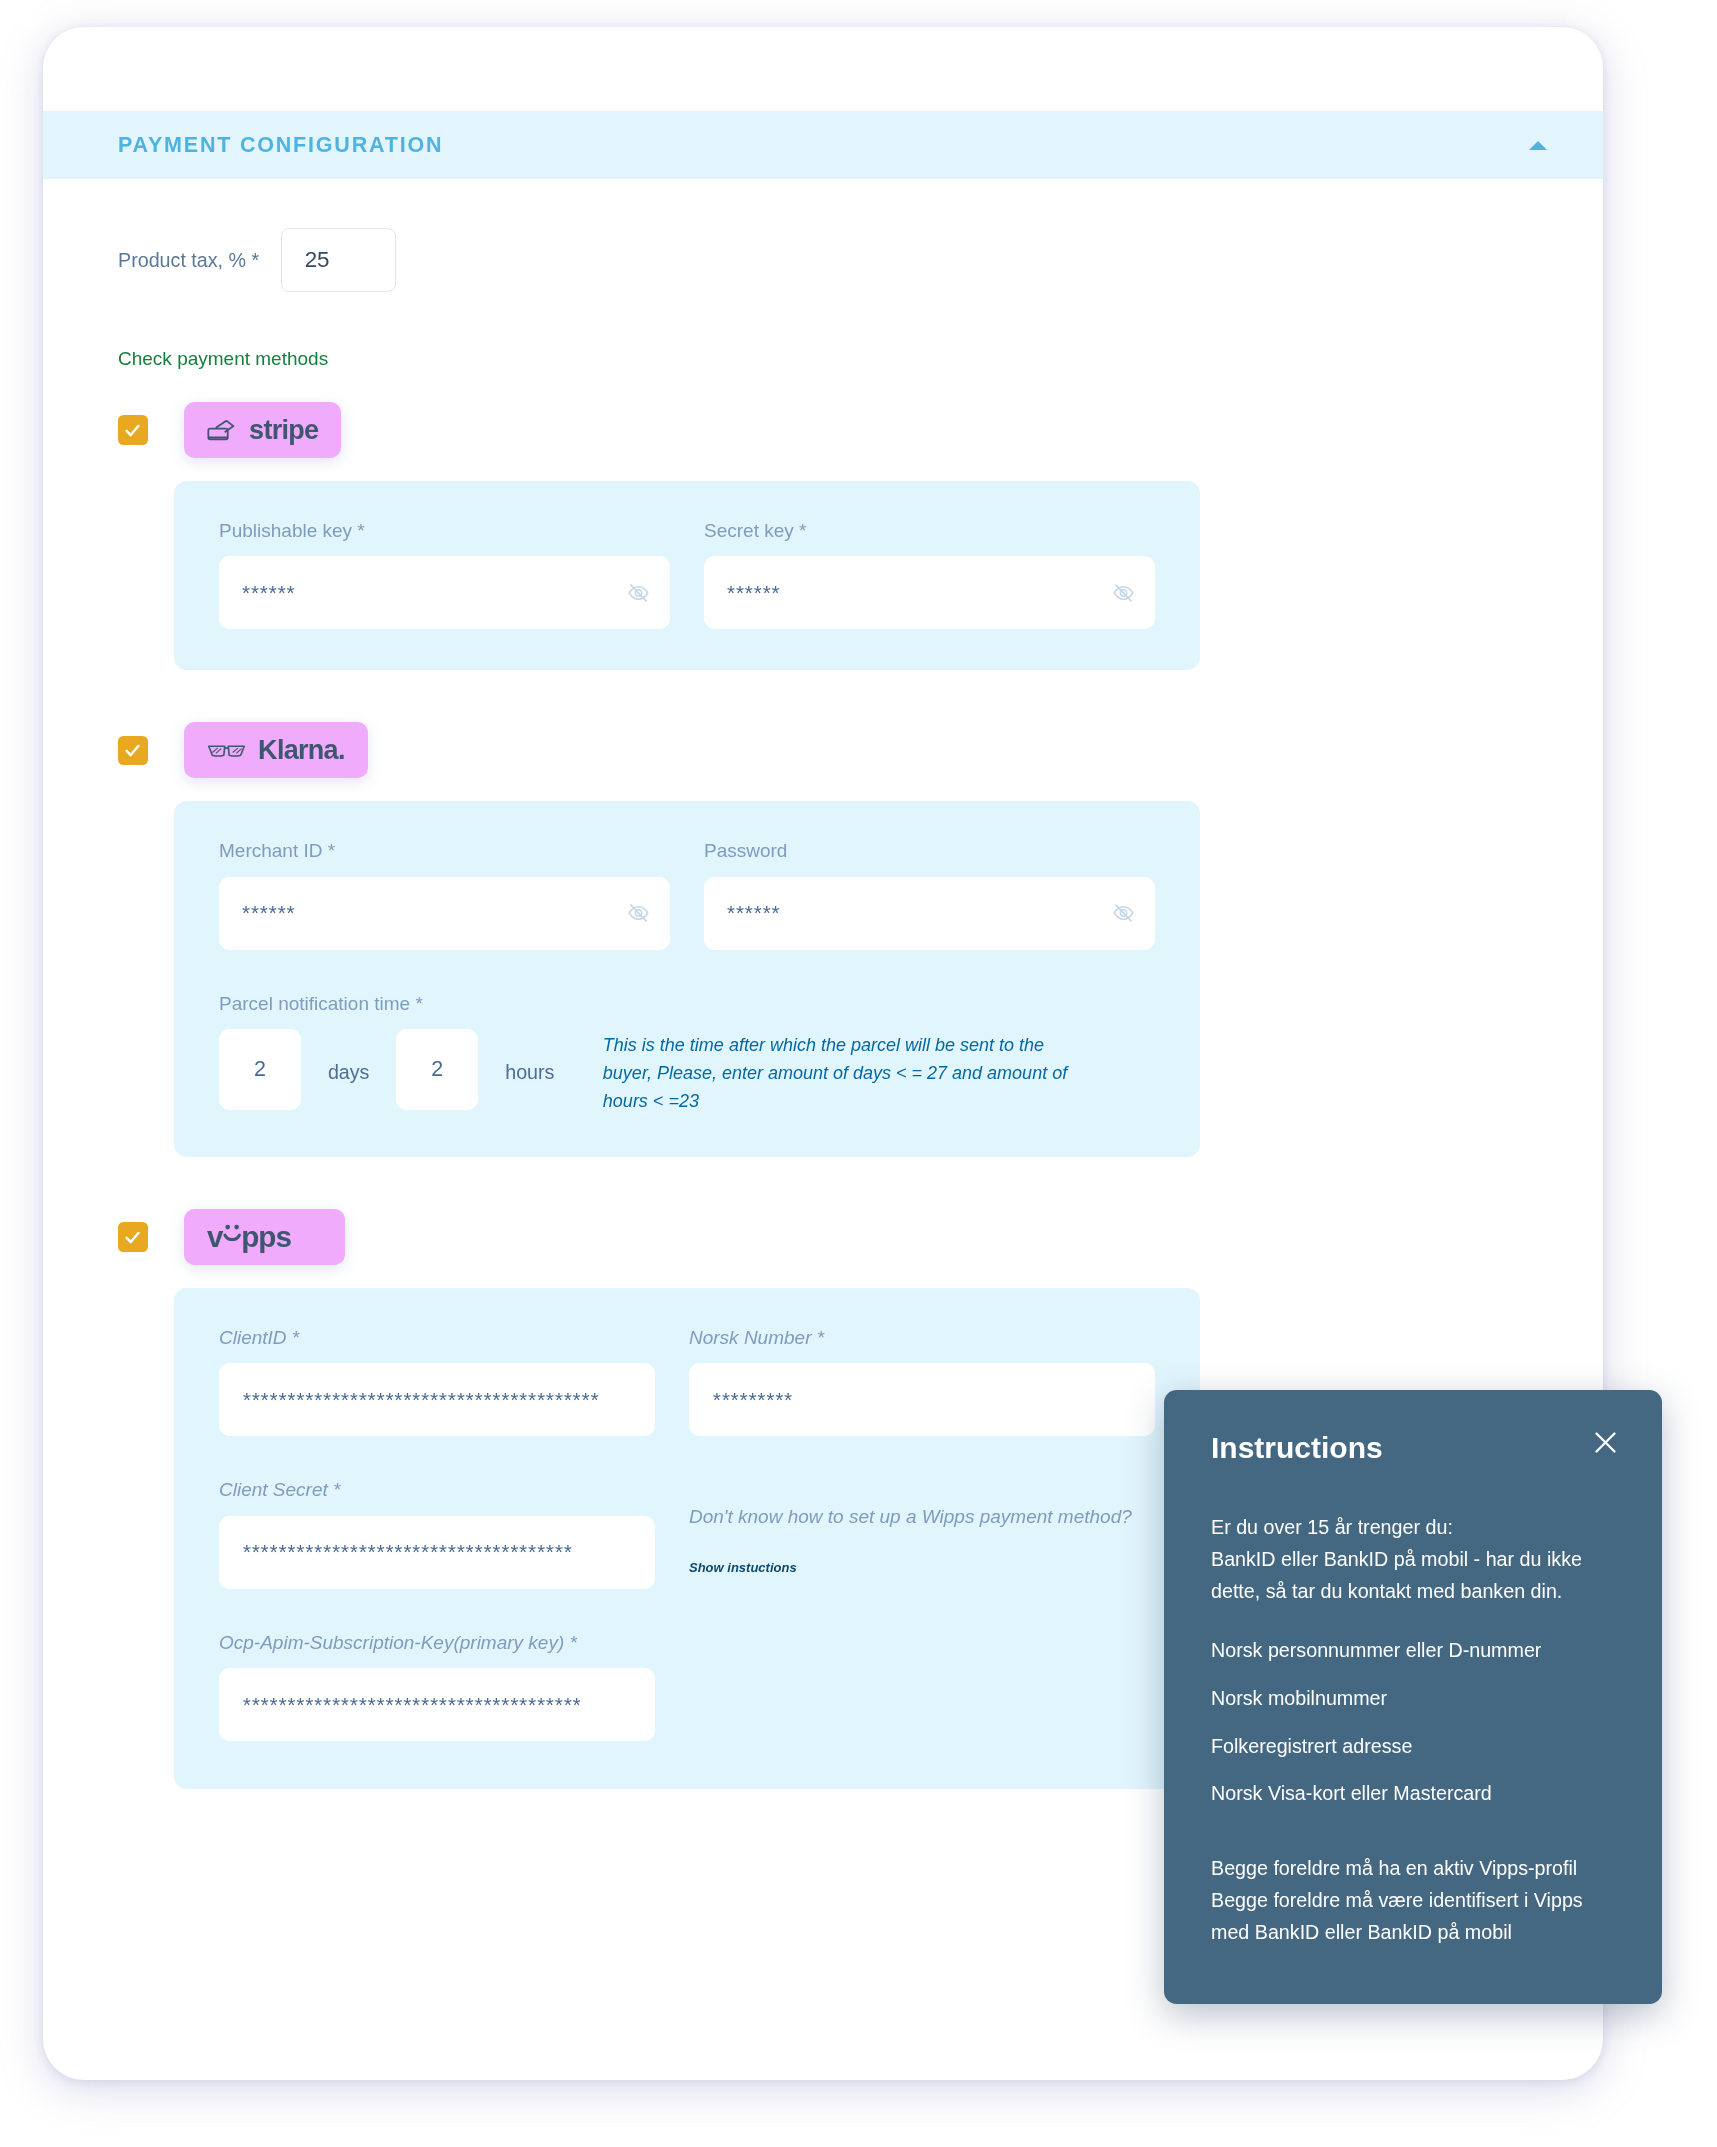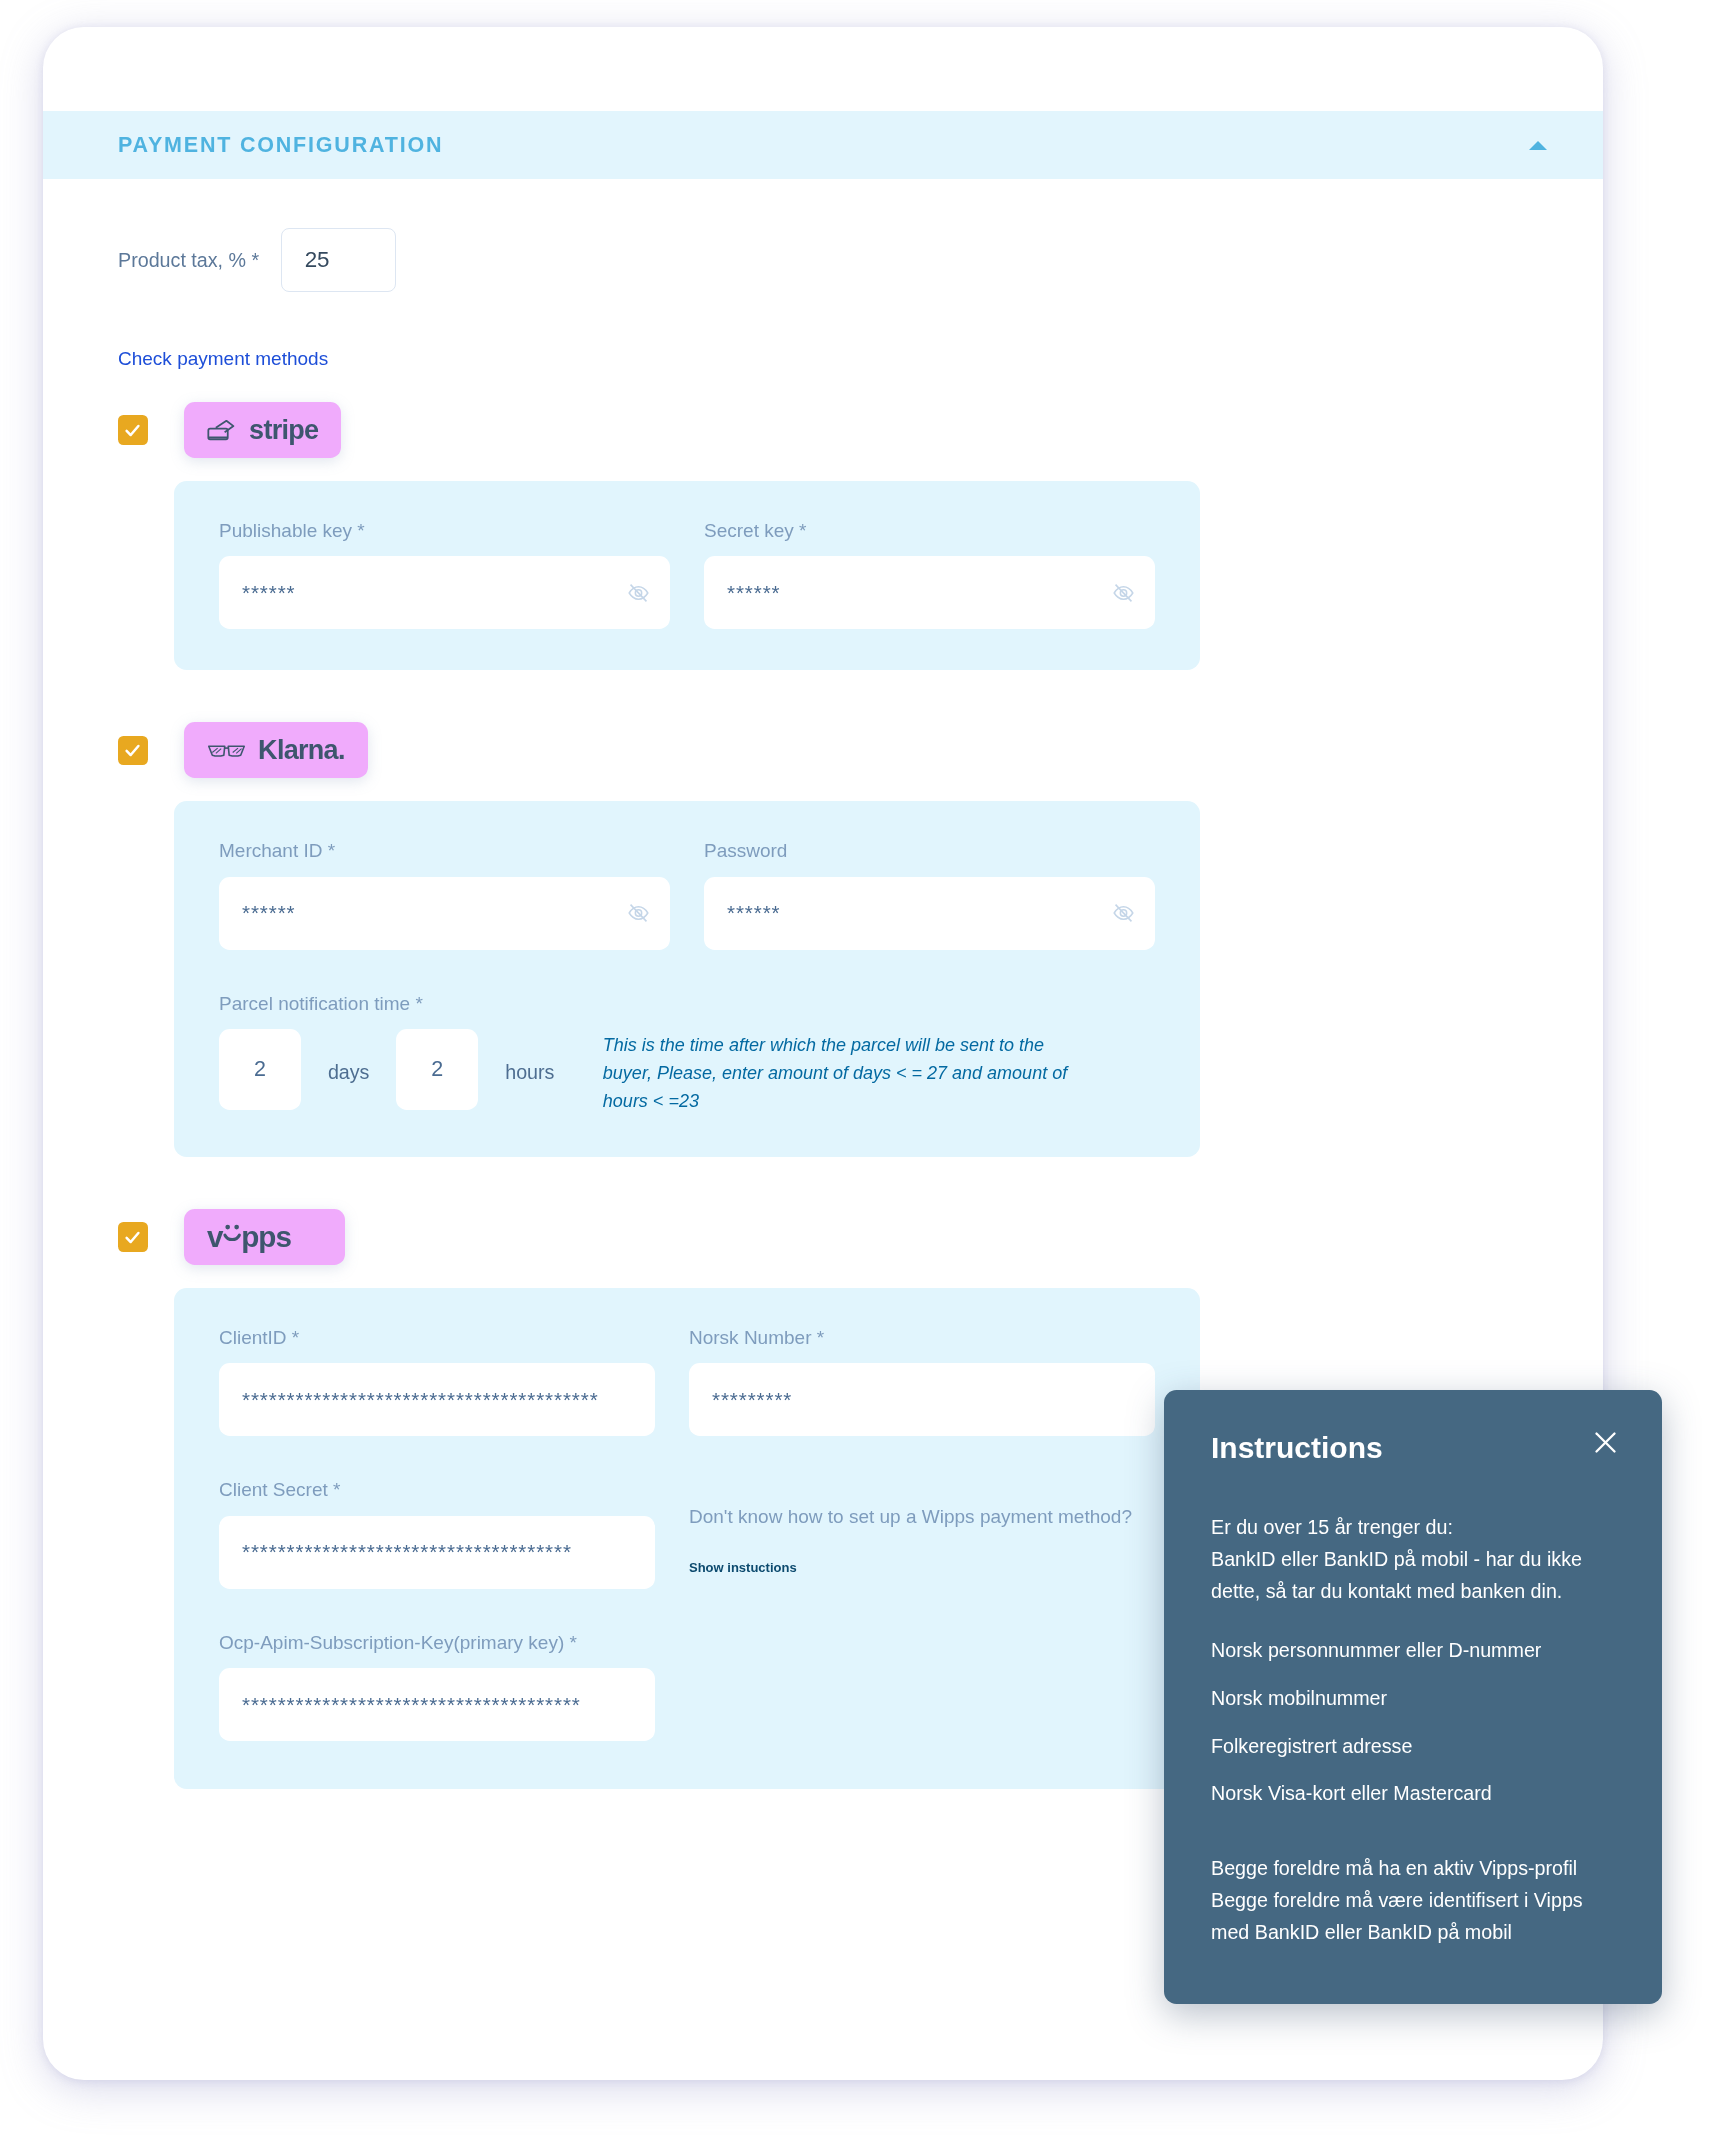--- a/index.html
+++ b/index.html
@@ -86,21 +86,21 @@
     background: #fff;
     color: #34495e;
     font-size: 22.4px;
     font-family: "Liberation Sans", sans-serif;
     padding-left: 23px;
     outline: none;
   }
 
   .check-label {
     margin-top: 56px;
-    color: #1d4ed8;
+    color: #15803d;
     font-size: 19px;
   }
 
   
   .method-row {
     display: flex;
     align-items: center;
     gap: 36px;
     margin-top: 32px;
   }
@@ -136,21 +136,21 @@
 
   
   .panel {
     background: #e1f5fd;
     border-radius: 12.5px;
     margin-top: 23px;
     margin-left: 56px;
     padding: 39px 45px 41px 45px;
     width: 1026px;
   }
-  .panel.vipps { width: 1026px; padding-bottom: 48px; }
+  .panel.vipps { width: 1026px; padding-bottom: 48px; font-style: italic; }
 
   .field-row {
     display: flex;
     gap: 34px;
   }
   .field { display: flex; flex-direction: column; }
   .field.half { width: 484px; }
   .field.v-right { width: 466px; }
 
   .fld-label {

